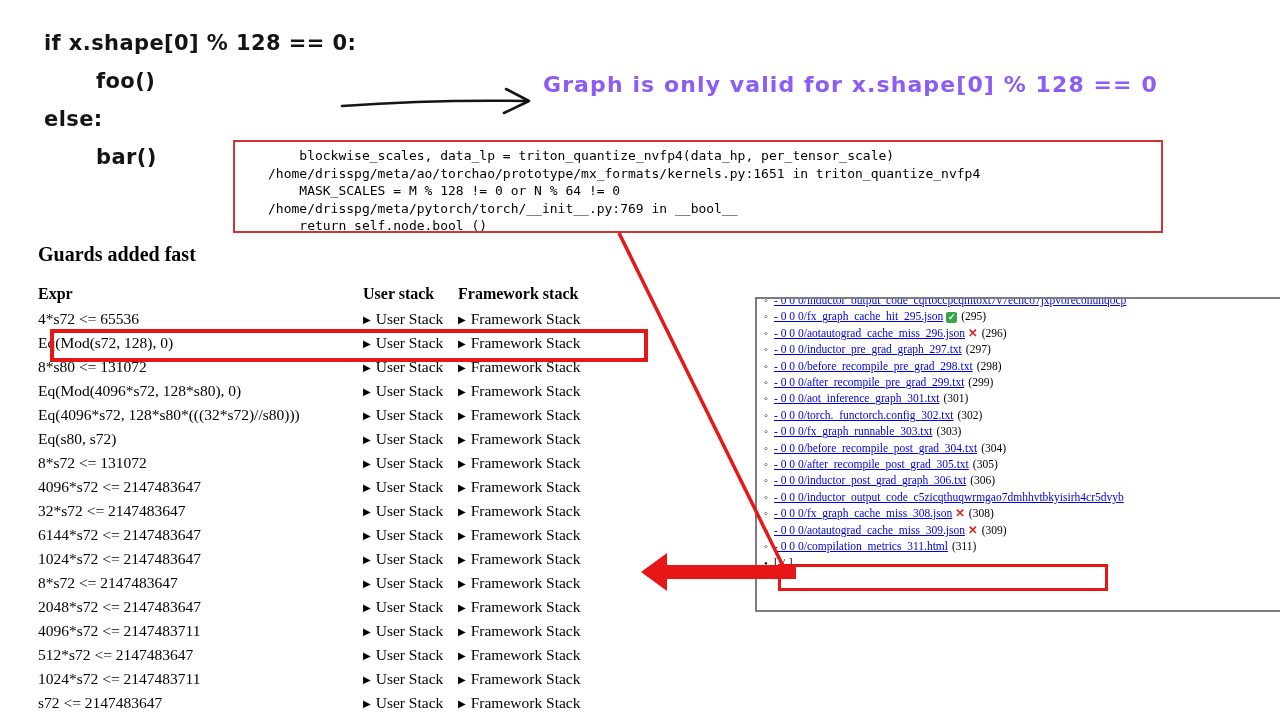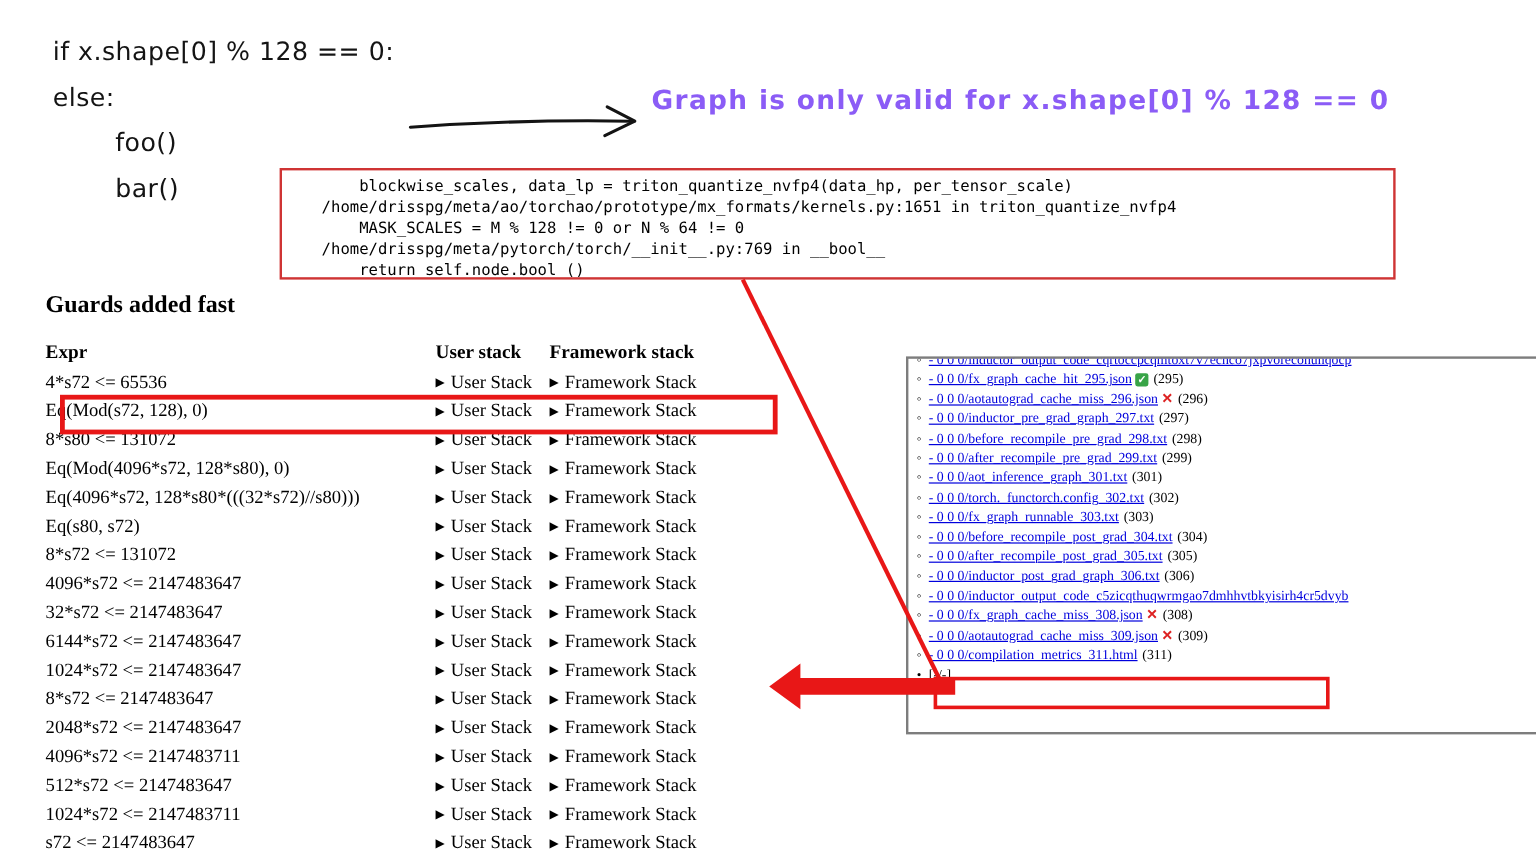--- a/index.html
+++ b/index.html
@@ -1,20 +1,20 @@
 <!DOCTYPE html>
 <html style="--accent-red: #e81717; --box-border-red: #cf3434; --link-blue: #0000dd; --check-green: #38a447; --cross-red: #dd2222; --panel-border-gray: #7d7d7d;"><head>
 <meta charset="utf-8">
 <style>
   * { margin:0; padding:0; box-sizing:border-box; }
   html,body { background:#fff; }
   .canvas { position:relative; width:1280px; height:720px; background:#fff; overflow:hidden; font-family:"Liberation Serif", serif; color:#000; }
 
   
-  .hand-code { position:absolute; left:44px; top:24px; font-family:"DejaVu Sans", sans-serif; font-weight:normal; font-size:21px; letter-spacing:.4px; line-height:38px; color:#141414; }
+  .hand-code { position:absolute; left:44px; top:24px; font-family:"DejaVu Sans", sans-serif; font-weight:bold; font-size:21px; letter-spacing:.4px; line-height:38px; color:#141414; }
   .hc-line.indent { margin-left:52px; }
   .hand-arrow { position:absolute; left:338px; top:82px; width:204px; height:38px; }
   .graph-note { position:absolute; left:543px; top:72px; white-space:nowrap; font-family:"DejaVu Sans", sans-serif; font-weight:bold; font-size:22px; letter-spacing:1.1px; color:#8b5cf6; }
 
   
   .code-box { position:absolute; left:233px; top:140px; width:930px; height:93px; border:2px solid var(--box-border-red,#cf3434); background:#fff; overflow:hidden; padding-top:5px; z-index:2; }
   .ct-line { font-family:"DejaVu Sans Mono", monospace; font-size:13px; line-height:17.5px; white-space:pre; padding-left:33px; color:#000; }
 
   
   .guards-title { position:absolute; left:38px; top:243px; font-size:20px; font-weight:bold; }
@@ -45,22 +45,22 @@
   .hl-link { position:absolute; left:778px; top:564px; width:330px; height:27px; border:3px solid var(--accent-red,#e81717); z-index:9; pointer-events:none; }
   .overlay-svg { position:absolute; left:0; top:0; width:1280px; height:720px; z-index:10; pointer-events:none; }
 </style>
 </head>
 <body>
 
 <div class="canvas">
 
   <div class="hand-code">
     <div class="hc-line">if x.shape[0] % 128 == 0:</div>
+    <div class="hc-line indent">foo()</div>
     <div class="hc-line">else:</div>
-    <div class="hc-line indent">foo()</div>
     <div class="hc-line indent">bar()</div>
   </div>
 
   <svg class="hand-arrow" viewBox="0 0 204 38">
     <path d="M4 24 C 60 20, 132 18, 188 19" fill="none" stroke="#141414" stroke-width="2.6" stroke-linecap="round"></path>
     <path d="M168 7 L191 19 L166 31" fill="none" stroke="#141414" stroke-width="2.6" stroke-linecap="round" stroke-linejoin="round"></path>
   </svg>
 
   <div class="graph-note">Graph is only valid for x.shape[0] % 128 == 0</div>
 

